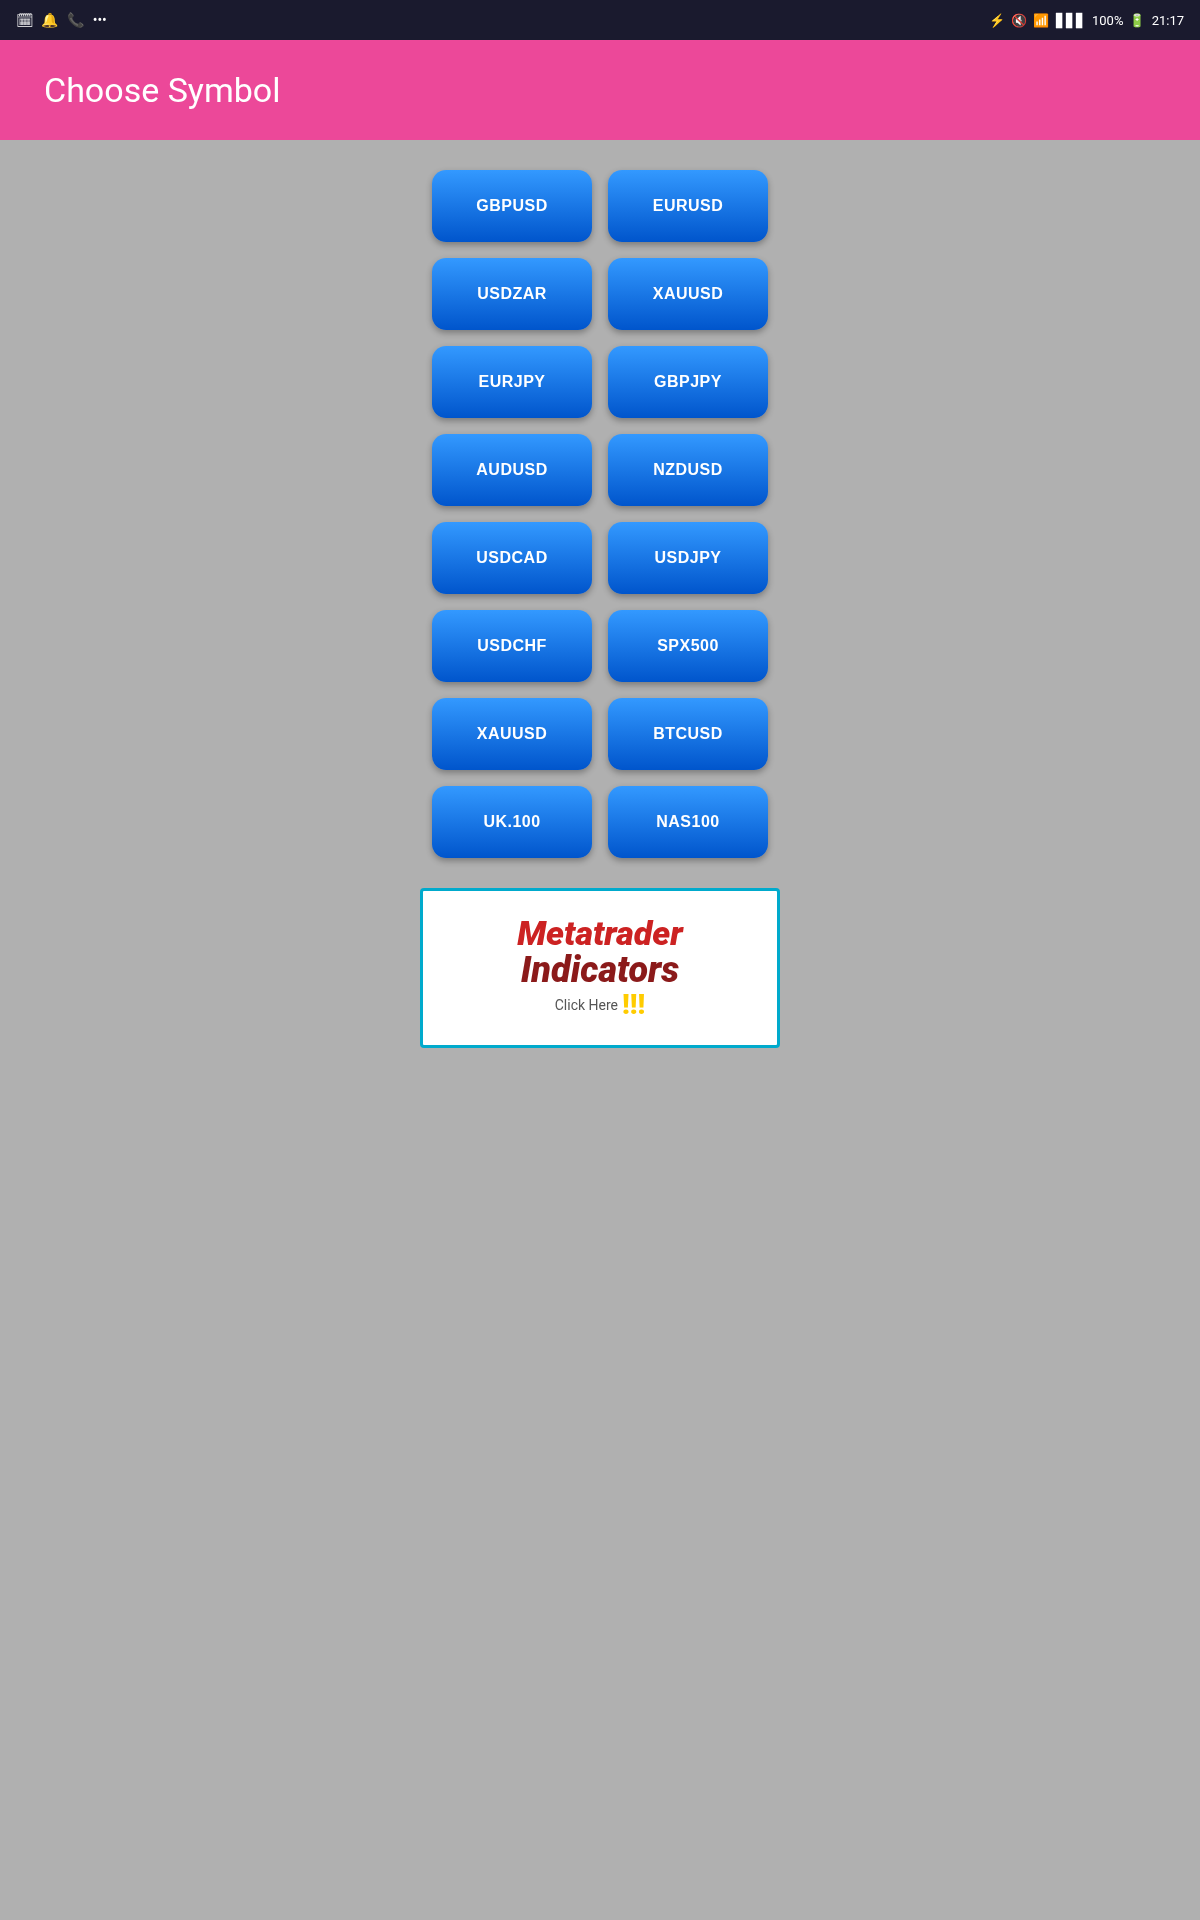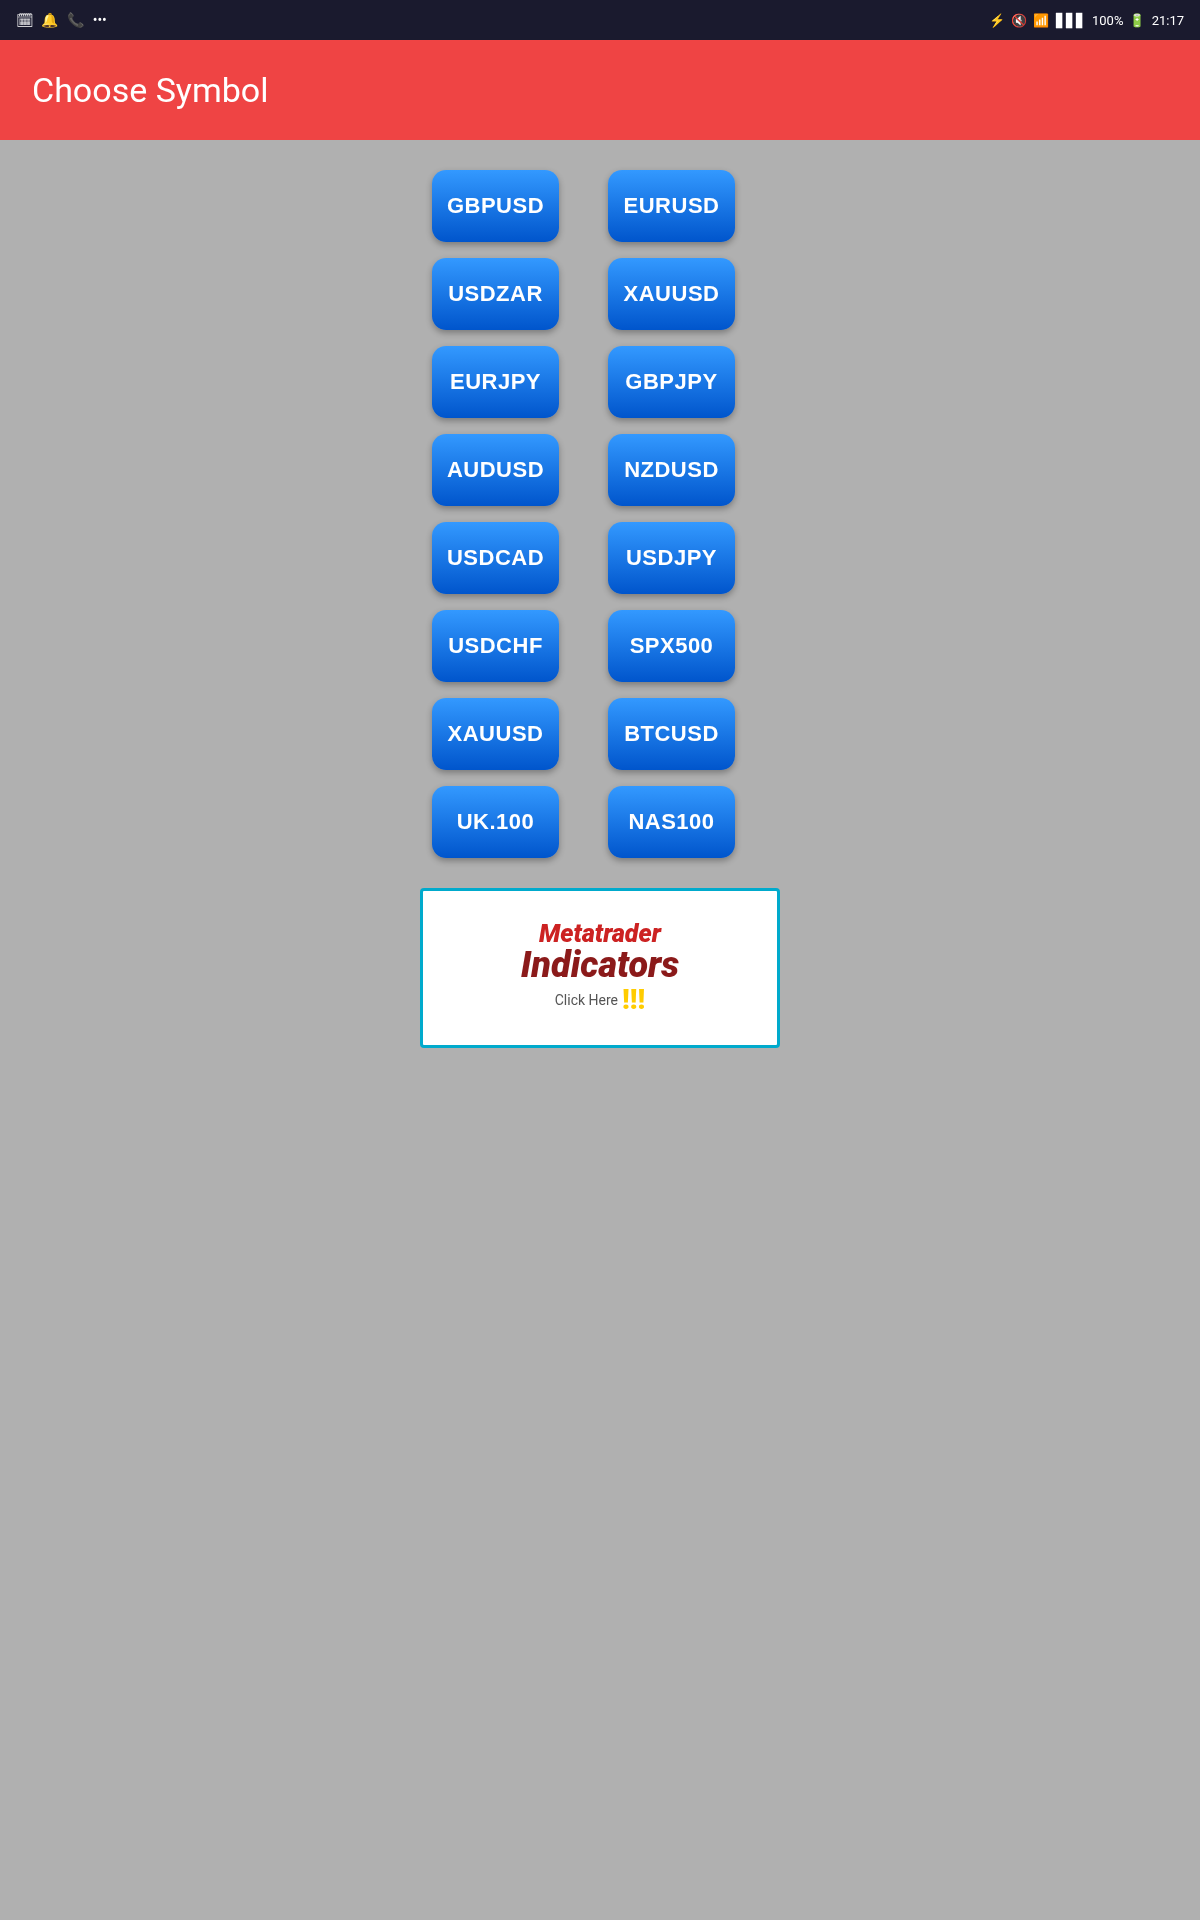--- a/index.html
+++ b/index.html
@@ -36,24 +36,24 @@
       display: flex;
       align-items: center;
       gap: 6px;
       font-size: 13px;
     }
 
     
     .header {
       width: 100%;
       height: 100px;
-      background-color: #ef4444;
+      background-color: #ec4899;
       display: flex;
       align-items: center;
-      padding: 0 32px;
+      padding: 0 44px;
     }
 
     .header-title {
       color: white;
       font-size: 34px;
       font-weight: 400;
     }
 
     
     .main-content {
@@ -66,27 +66,27 @@
 
     
     .symbol-grid {
       display: grid;
       grid-template-columns: repeat(2, 160px);
       gap: 16px;
       margin-bottom: 30px;
     }
 
     .symbol-btn {
-      width: 127px;
+      width: 160px;
       height: 72px;
       background: linear-gradient(to bottom, #3399ff, #0055cc);
       border: none;
       border-radius: 14px;
       color: white;
-      font-size: 22px;
+      font-size: 16px;
       font-weight: 700;
       cursor: pointer;
       letter-spacing: 0.5px;
       box-shadow: 0 3px 6px rgba(0,0,0,0.3);
     }
 
     
     .ad-banner {
       width: 360px;
       height: 160px;
@@ -94,21 +94,21 @@
       background-color: white;
       display: flex;
       flex-direction: column;
       align-items: center;
       justify-content: center;
       cursor: pointer;
       border-radius: 4px;
     }
 
     .ad-banner-title {
-      font-size: 25px;
+      font-size: 34px;
       font-weight: 900;
       color: #cc2222;
       font-style: italic;
       line-height: 1.1;
     }
 
     .ad-banner-subtitle {
       font-size: 36px;
       font-weight: 900;
       color: #8B1A1A;

